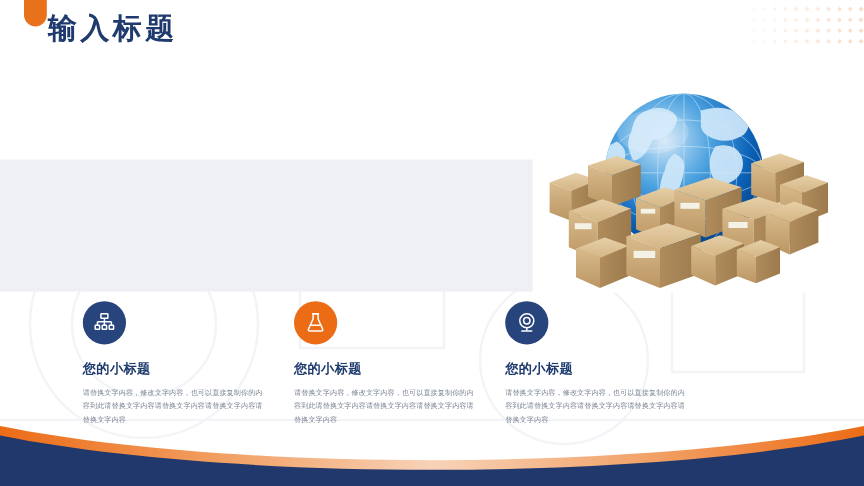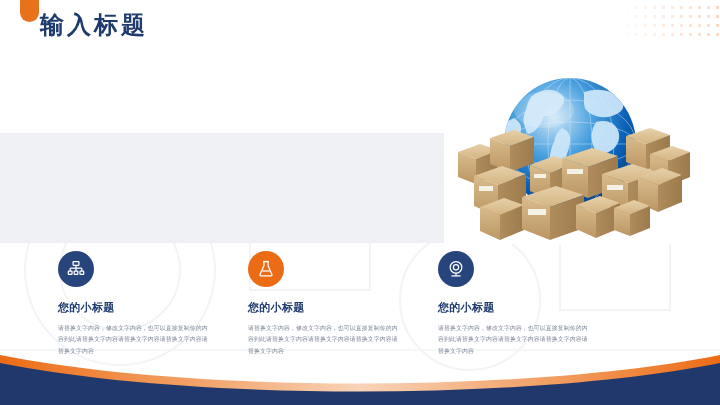--- a/index.html
+++ b/index.html
@@ -101,24 +101,24 @@
     font-size: 5.9px;
     line-height: 11.5px;
     color: #7b8494;
     letter-spacing: 0.15px;
     margin-bottom: 2px;
   }
 
   
   .cols {
     position: absolute;
-    left: 58px; top: 251px;
+    left: 69px; top: 251px;
     width: 620px;
     display: flex;
-    gap: 14px;
+    gap: 0;
   }
   .col { width: 176px; }
 
   .icon-circle {
     width: 36px; height: 36px;
     border-radius: 50%;
     display: flex;
     align-items: center;
     justify-content: center;
     margin-bottom: 13px;

